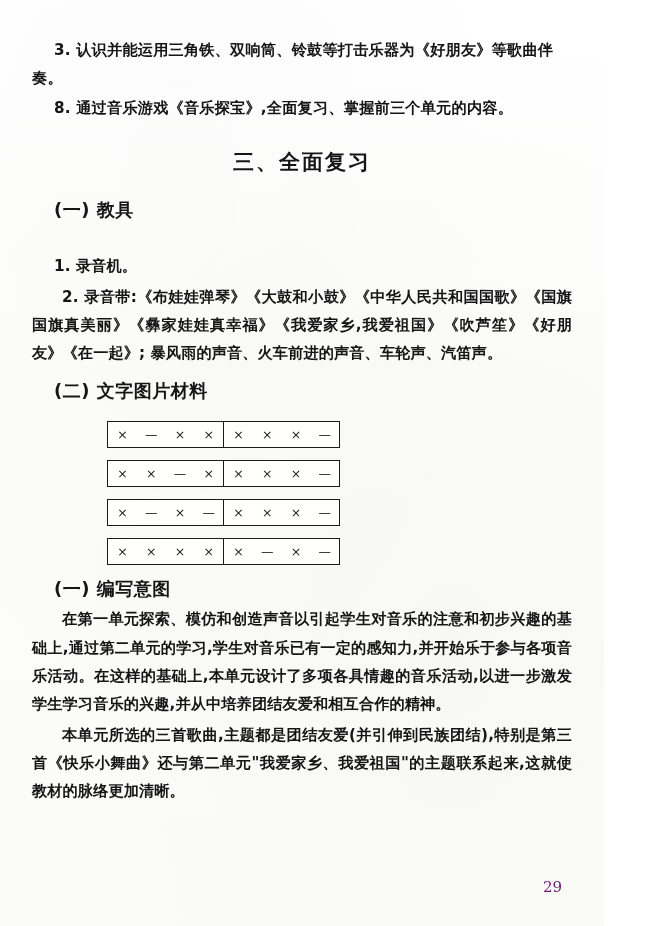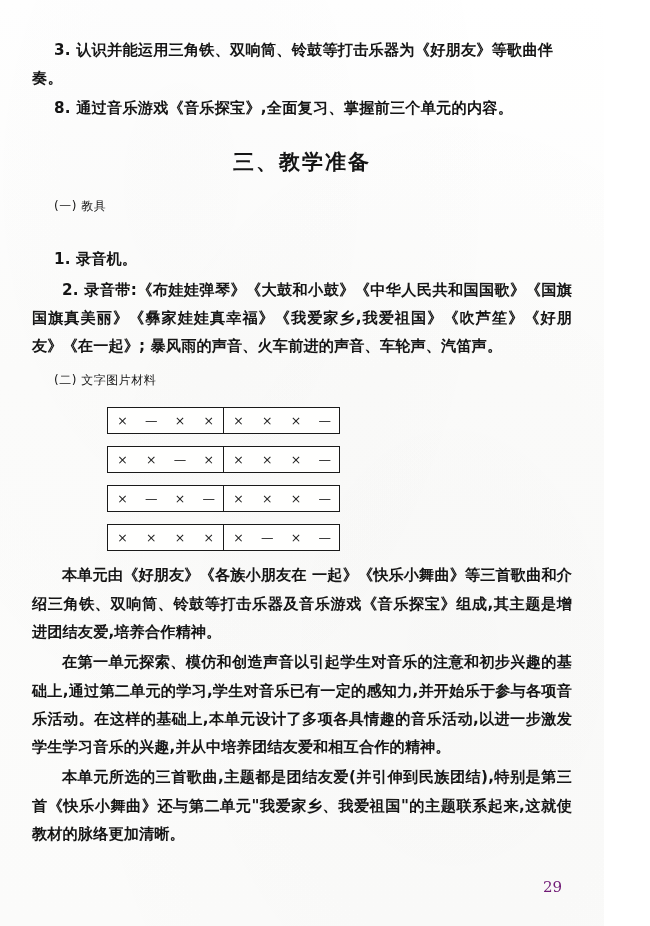--- a/index.html
+++ b/index.html
@@ -45,22 +45,22 @@
   }
   .section-title {
     text-align: center;
     font-size: 21px;
     font-weight: 700;
     letter-spacing: 2px;
     margin: 26px 0 22px 0;
     font-family: "DejaVu Serif", "Liberation Serif", serif;
   }
   .sub-title {
-    font-size: 12px;
-    font-weight: 400;
+    font-size: 18px;
+    font-weight: 700;
     letter-spacing: 0.5px;
     margin: 12px 0 4px 0;
     text-indent: 22px;
   }
   .body-para {
     font-size: 15.2px;
     line-height: 1.86;
     letter-spacing: 0.1px;
     margin: 0 0 2px 0;
     text-indent: 30px;
@@ -115,21 +115,21 @@
 </style>
 </head>
 <body>
 
 <div class="page">
   <div class="content">
 
     <p class="numbered-line">3. 认识并能运用三角铁、双响筒、铃鼓等打击乐器为《好朋友》等歌曲伴奏。</p>
     <p class="numbered-line">8. 通过音乐游戏《音乐探宝》,全面复习、掌握前三个单元的内容。</p>
 
-    <h2 class="section-title">三、教学准备</h2>
+    <h2 class="section-title">三、全面复习</h2>
 
     <p class="sub-title">(一) 教具</p>
     <p class="body-para indent1">1. 录音机。</p>
     <p class="body-para">2. 录音带:《布娃娃弹琴》《大鼓和小鼓》《中华人民共和国国歌》《国旗国旗真美丽》《彝家娃娃真幸福》《我爱家乡,我爱祖国》《吹芦笙》《好朋友》《在一起》; 暴风雨的声音、火车前进的声音、车轮声、汽笛声。</p>
 
     <p class="sub-title">(二) 文字图片材料</p>
 
     <div class="cards">
       <div class="card">
         <div class="bar">
@@ -186,20 +186,20 @@
         <div class="bar">
           <span class="beat">×</span>
           <span class="beat">—</span>
           <span class="beat">×</span>
           <span class="beat">—</span>
         </div>
       </div>
     </div>
 
 
-    <p class="body-para">本单元由《好朋友》《各族小朋友在 一起》《快乐小舞曲》等三首歌曲和介绍三角铁、双响筒、铃鼓等打击乐器及音乐游戏《音乐探宝》组成,其主题是增进团结友爱,培养合作精神。</p>
+    <p class="sub-title">(一) 编写意图</p>
     <p class="body-para">在第一单元探索、模仿和创造声音以引起学生对音乐的注意和初步兴趣的基础上,通过第二单元的学习,学生对音乐已有一定的感知力,并开始乐于参与各项音乐活动。在这样的基础上,本单元设计了多项各具情趣的音乐活动,以进一步激发学生学习音乐的兴趣,并从中培养团结友爱和相互合作的精神。</p>
     <p class="body-para">本单元所选的三首歌曲,主题都是团结友爱(并引伸到民族团结),特别是第三首《快乐小舞曲》还与第二单元"我爱家乡、我爱祖国"的主题联系起来,这就使教材的脉络更加清晰。</p>
 
   </div>
 
   <div class="page-number">29</div>
 </div>
 
 </body></html>

